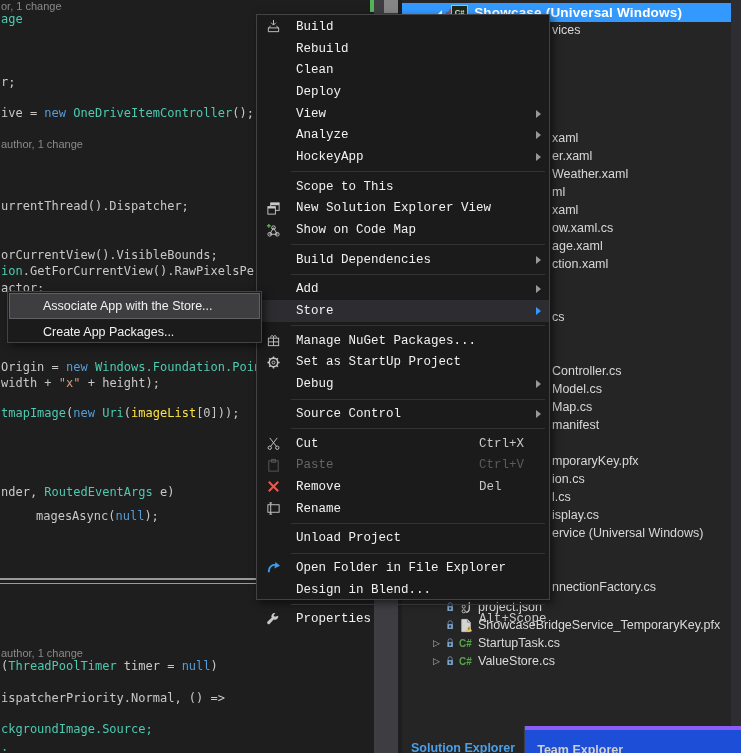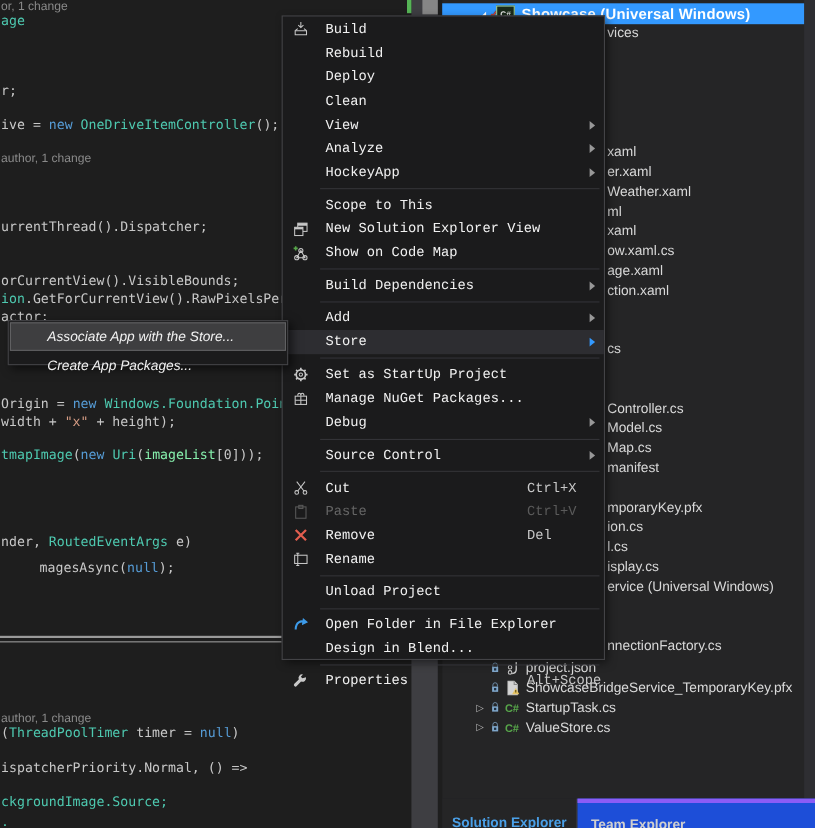--- a/index.html
+++ b/index.html
@@ -3,21 +3,21 @@
 <meta charset="utf-8">
 <style>
   html,body{margin:0;padding:0;background:#111;}
   .root{position:relative;width:741px;height:753px;background:#1E1E1E;overflow:hidden;
         font-family:"Liberation Sans",sans-serif;-webkit-font-smoothing:antialiased;}
   
   .editor{position:absolute;left:0;top:0;width:402px;height:753px;background:#1E1E1E;}
   .code-line{position:absolute;left:1px;white-space:pre;font-family:"DejaVu Sans Mono","Liberation Mono",monospace;
              font-size:12px;line-height:15px;}
   .codelens{position:absolute;left:1px;font-family:"Liberation Sans",sans-serif;font-size:11px;color:#8A8A8A;}
-  .seg-k{color:#569CD6}.seg-t{color:#4EC9B0}.seg-p{color:#C8C8C8}.seg-s{color:#D69D85}.seg-g{color:#86efac}
+  .seg-k{color:#569CD6}.seg-t{color:#4EC9B0}.seg-p{color:#C8C8C8}.seg-s{color:#D69D85}.seg-g{color:#fde047}
   .splitter{position:absolute;left:0;top:578px;width:402px;height:7px;background:#1E1E1E;}
   .splitter:before,.splitter:after{content:"";position:absolute;left:0;right:0;height:1.5px;background:#9A9A9A;}
   .splitter:before{top:0}.splitter:after{top:4.5px}
   .ed-scroll{position:absolute;left:374px;top:0;width:24px;height:753px;background:#3E3E42;}
   .ed-thumb{position:absolute;left:10px;top:0;width:14px;height:13px;background:#868686;}
   .ed-mark{position:absolute;left:-4px;top:0;width:4px;height:12px;background:#55B455;}
   
   .sepanel{position:absolute;left:402px;top:0;width:339px;height:753px;background:#252526;}
   .se-scroll{position:absolute;right:0;top:0;width:10px;height:726px;background:#2E2E32;}
   .se-selected{position:absolute;left:0;top:3px;width:329px;height:19px;background:#3399FF;
@@ -51,23 +51,23 @@
   .mi .ic{position:absolute;left:7px;width:18px;height:16px;display:flex;align-items:center;justify-content:center;}
   .mi .lbl{position:absolute;left:39px;white-space:nowrap;}
   .mi .sc{position:absolute;left:222px;color:#C8C8C8;font-size:12.5px;}
   .mi.disabled .sc{color:#5A5A5A;text-align:center;}
   .mi .arrow{position:absolute;right:8px;width:0;height:0;border-top:4px solid transparent;
              border-bottom:4px solid transparent;border-left:5px solid #989898;}
   .mi .arrow.blue{border-left-color:#3399FF;}
   .msep{height:8px;position:relative;}
   .msep:before{content:"";position:absolute;left:34px;right:4px;top:3.5px;height:1px;background:#333337;}
   
-  .submenu{position:absolute;left:7px;top:291px;width:255px;height:41px;background:#1B1B1C;
+  .submenu{position:absolute;left:7px;top:291px;width:255px;height:52px;background:#1B1B1C;
            border:1px solid #434346;box-sizing:border-box;box-shadow:3px 3px 8px rgba(0,0,0,.55);
-           z-index:20;padding-top:1px;font-style:italic;}
+           z-index:20;padding-top:1px;}
   .smi{position:relative;height:26px;display:flex;align-items:center;color:#F1F1F1;font-size:12.5px;
        margin:0 1px;box-sizing:border-box;border:1px solid transparent;}
   .smi.hl{background:#3E3E40;border-color:#606062;}
   .smi .lbl{margin-left:33px;white-space:nowrap;}
   svg{display:block}
 </style>
 </head>
 <body>
 
 <div class="root">
@@ -215,24 +215,24 @@
               <path d="M2.5 9.5L5 7.5M13.5 9.5L11 7.5" stroke="#C8C8C8"></path>
             </svg>
           </span>
         </span>
         <span class="lbl">Build</span>
       </div>
       <div class="mi">
         <span class="lbl">Rebuild</span>
       </div>
       <div class="mi">
+        <span class="lbl">Clean</span>
+      </div>
+      <div class="mi">
         <span class="lbl">Deploy</span>
-      </div>
-      <div class="mi">
-        <span class="lbl">Clean</span>
       </div>
       <div class="mi">
         <span class="lbl">View</span>
         <span class="arrow"></span>
       </div>
       <div class="mi">
         <span class="lbl">Analyze</span>
         <span class="arrow"></span>
       </div>
       <div class="mi">
@@ -282,41 +282,41 @@
       </div>
       <div class="mi hl">
         <span class="lbl">Store</span>
         <span class="arrow blue"></span>
       </div>
       <div class="msep"></div>
       <div class="mi">
         <span class="ic">
           <span>
             <svg width="15" height="15" viewBox="0 0 16 16" fill="none">
+              <rect x="2.5" y="5.5" width="11" height="8" stroke="#C8C8C8"></rect>
+              <path d="M8 5.5v8M2.5 9.5h11" stroke="#C8C8C8"></path>
+              <path d="M5 5c0-3 3-3 3 0 0-3 3-3 3 0" stroke="#C8C8C8"></path>
+            </svg>
+          </span>
+        </span>
+        <span class="lbl">Manage NuGet Packages...</span>
+      </div>
+      <div class="mi">
+        <span class="ic">
+          <span>
+            <svg width="15" height="15" viewBox="0 0 16 16" fill="none">
               <circle cx="8" cy="8" r="4.5" stroke="#C8C8C8" stroke-width="1.6"></circle>
               <circle cx="8" cy="8" r="1.6" fill="#1B1B1C" stroke="#C8C8C8"></circle>
               <path d="M8 1.5v2M8 12.5v2M1.5 8h2M12.5 8h2M3.4 3.4l1.4 1.4M11.2 11.2l1.4 1.4M12.6 3.4l-1.4 1.4M4.8 11.2l-1.4 1.4" stroke="#C8C8C8" stroke-width="1.6"></path>
             </svg>
           </span>
         </span>
         <span class="lbl">Set as StartUp Project</span>
       </div>
       <div class="mi">
-        <span class="ic">
-          <span>
-            <svg width="15" height="15" viewBox="0 0 16 16" fill="none">
-              <rect x="2.5" y="5.5" width="11" height="8" stroke="#C8C8C8"></rect>
-              <path d="M8 5.5v8M2.5 9.5h11" stroke="#C8C8C8"></path>
-              <path d="M5 5c0-3 3-3 3 0 0-3 3-3 3 0" stroke="#C8C8C8"></path>
-            </svg>
-          </span>
-        </span>
-        <span class="lbl">Manage NuGet Packages...</span>
-      </div>
-      <div class="mi">
         <span class="lbl">Debug</span>
         <span class="arrow"></span>
       </div>
       <div class="msep"></div>
       <div class="mi">
         <span class="lbl">Source Control</span>
         <span class="arrow"></span>
       </div>
       <div class="msep"></div>
       <div class="mi">

